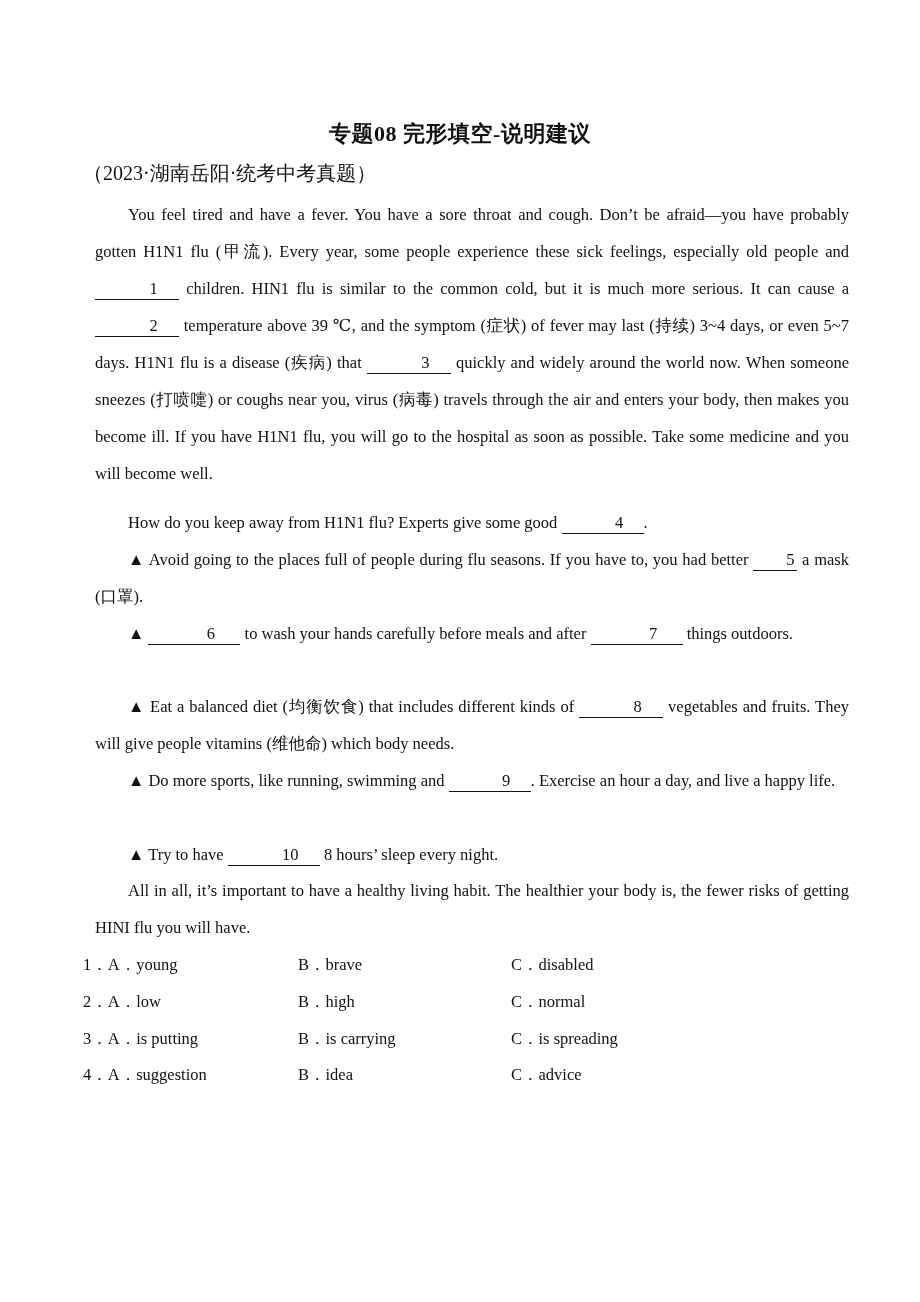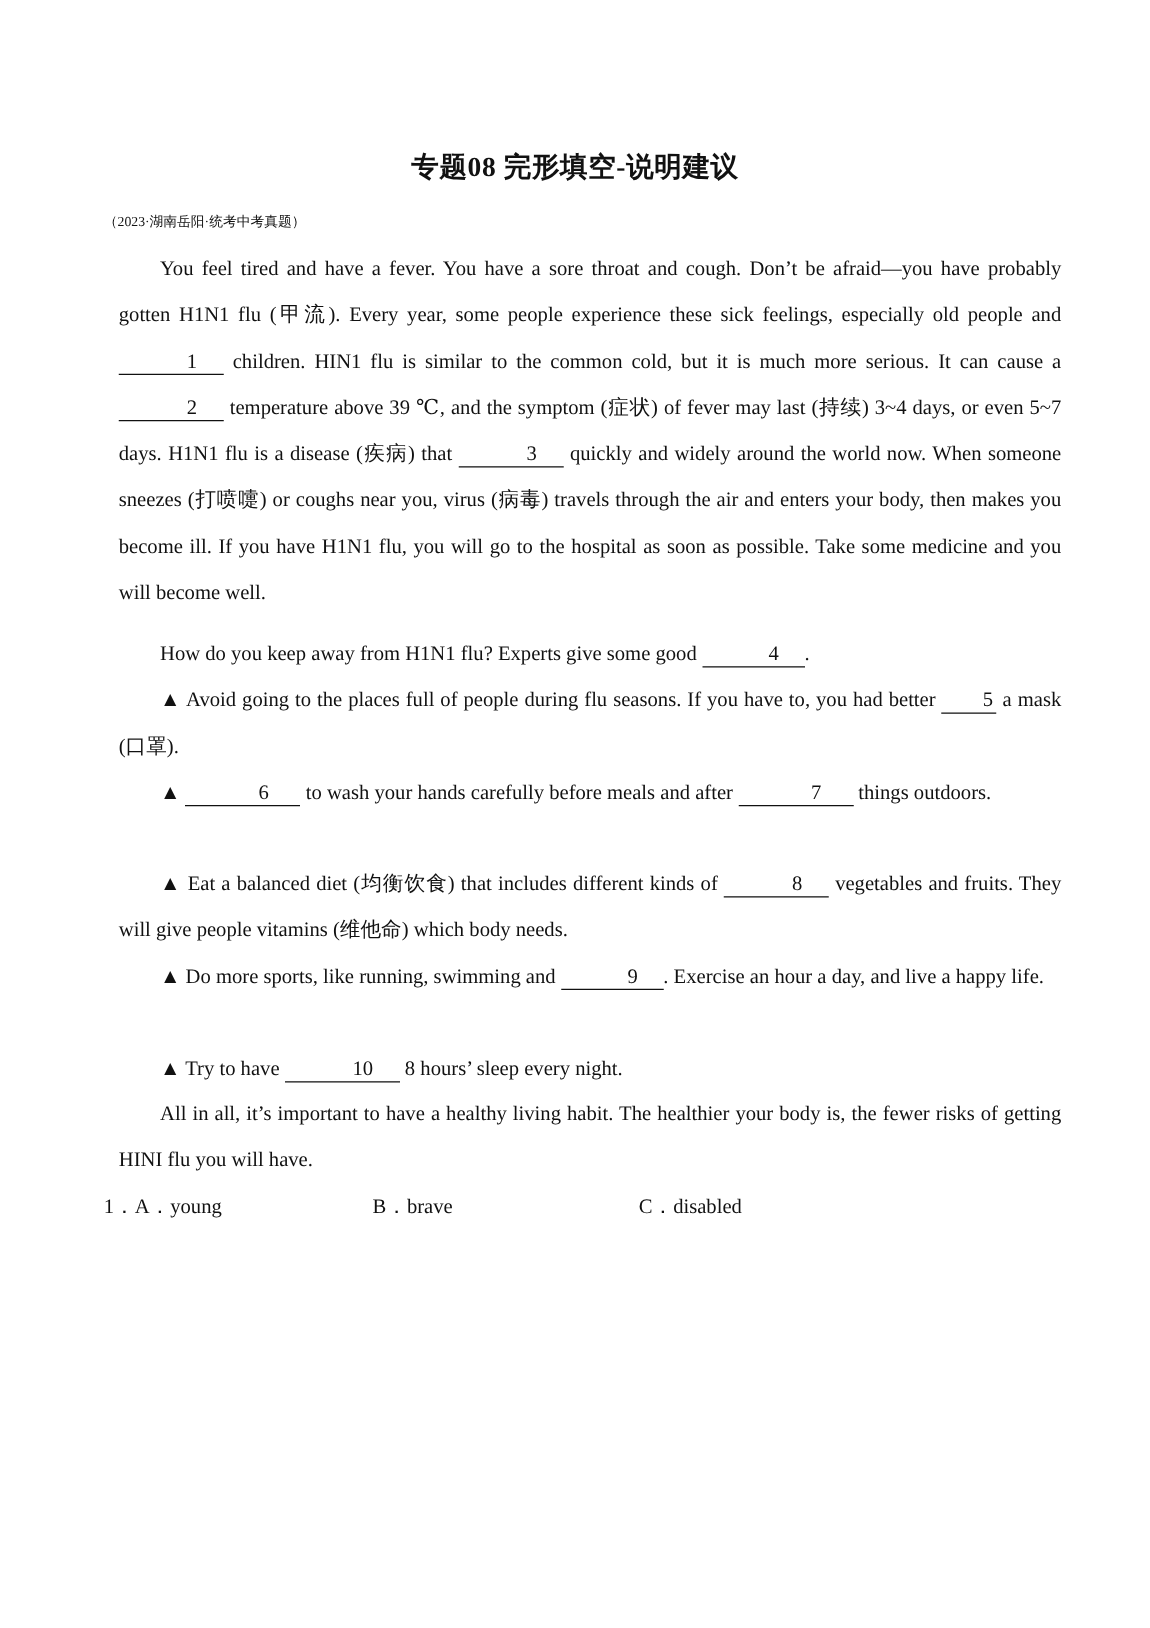--- a/index.html
+++ b/index.html
@@ -2,21 +2,21 @@
 <html><head>
 <meta charset="utf-8">
 <style>
   html, body { margin: 0; padding: 0; background: #ffffff; }
   body { width: 920px; height: 1302px; position: relative; overflow: hidden;
          font-family: "Liberation Serif", "DejaVu Serif", serif; color: #111; }
   .page { position: absolute; left: 83px; top: 0; width: 754px; }
   .title { position: absolute; top: 119px; left: 0; width: 754px; text-align: center;
            font-size: 22px; font-weight: bold; letter-spacing: 0.5px; }
   .title .num { font-family: "Liberation Serif", serif; margin-top: 44px; }
-  .source { position: absolute; top: 170px; left: 0; font-size: 11px; }
+  .source { position: absolute; top: 160px; left: 0; font-size: 20px; }
   .para { position: absolute; left: 0; width: 754px; font-size: 16.5px;
           line-height: 37px; text-align: justify; }
   .indent { text-indent: 33px; margin-left: 12px; }
   .blank { display: inline-block; border-bottom: 1px solid #111; text-align: center;
            line-height: 18px; height: 19px; vertical-align: baseline; }
   .opts { position: absolute; left: 0; top: 950px; width: 754px; font-size: 16.5px; }
   .opt-row { position: relative; height: 36.8px; }
   .opt-row span { position: absolute; top: 4px; }
   .c-a { left: 0; }
   .c-b { left: 215px; }
@@ -61,14 +61,29 @@
   </div>
 
   <div class="para indent" style="top:872px;">All in all, it’s important to have a healthy living habit. The healthier your body is, the fewer risks of getting HINI flu you will have.</div>
 
   <div class="opts">
     <div class="opt-row">
       <span class="c-a">1．A．young</span>
       <span class="c-b">B．brave</span>
       <span class="c-c">C．disabled</span>
     </div>
+    <div class="opt-row">
+      <span class="c-a">2．A．low</span>
+      <span class="c-b">B．high</span>
+      <span class="c-c">C．normal</span>
+    </div>
+    <div class="opt-row">
+      <span class="c-a">3．A．is putting</span>
+      <span class="c-b">B．is carrying</span>
+      <span class="c-c">C．is spreading</span>
+    </div>
+    <div class="opt-row">
+      <span class="c-a">4．A．suggestion</span>
+      <span class="c-b">B．idea</span>
+      <span class="c-c">C．advice</span>
+    </div>
   </div>
 </div>
 
 </body></html>

